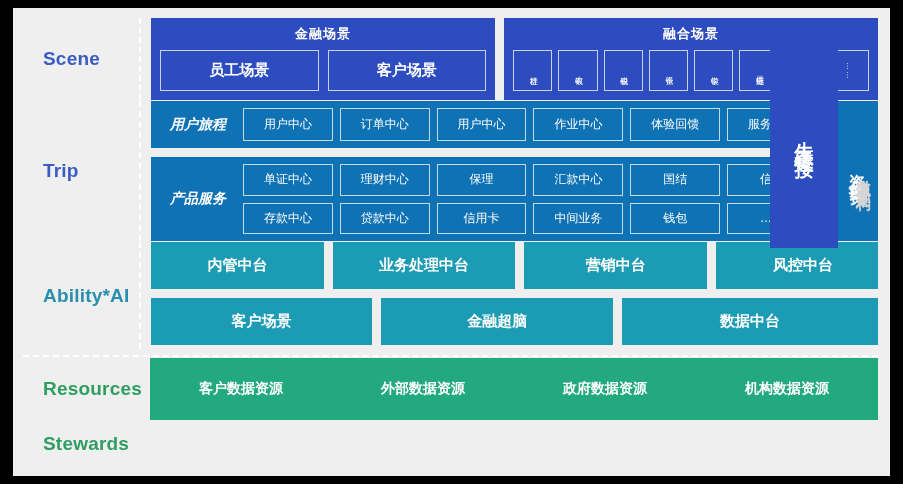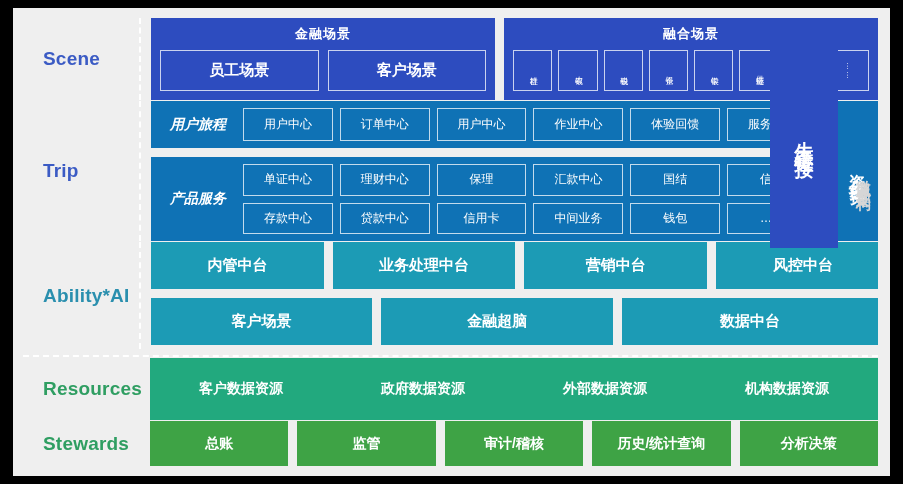--- a/index.html
+++ b/index.html
@@ -259,39 +259,30 @@
   </div>
 
   <div class="gap-md dotted-top" style="margin:6px 0 0 0;"></div>
 
   <div class="row" style="flex:0 0 45px;">
     <div class="rowlabel lbl-res">Resources</div>
     <div class="dashsep" style="border-left:none;"></div>
     <div class="content">
       <div class="res-bar green1">
         <div class="box">客户数据资源</div>
+        <div class="box">外部数据资源</div>
         <div class="box">政府数据资源</div>
-        <div class="box">外部数据资源</div>
         <div class="box">机构数据资源</div>
       </div>
     </div>
   </div>
 
   <div class="gap-sm"></div>
 
   <div class="row" style="flex:0 0 45px;">
     <div class="rowlabel lbl-stew">Stewards</div>
     <div class="dashsep" style="border-left:none;"></div>
-    <div class="content">
-      <div class="stew-bar">
-        <div class="box green2">总账</div>
-        <div class="box green2">监管</div>
-        <div class="box green2">审计/稽核</div>
-        <div class="box green2">历史/统计查询</div>
-        <div class="box green2">分析决策</div>
-      </div>
-    </div>
   </div>
 
   <div class="box darkblue eco" style="position:absolute; right:52px; top:18px; width:68px; height:222px;">生态链接</div>
   <div class="micro" style="position:absolute; right:12px; top:100px; width:30px; height:140px; margin:0;">微服务架构</div>
 
 </div>
 
 </body></html>

